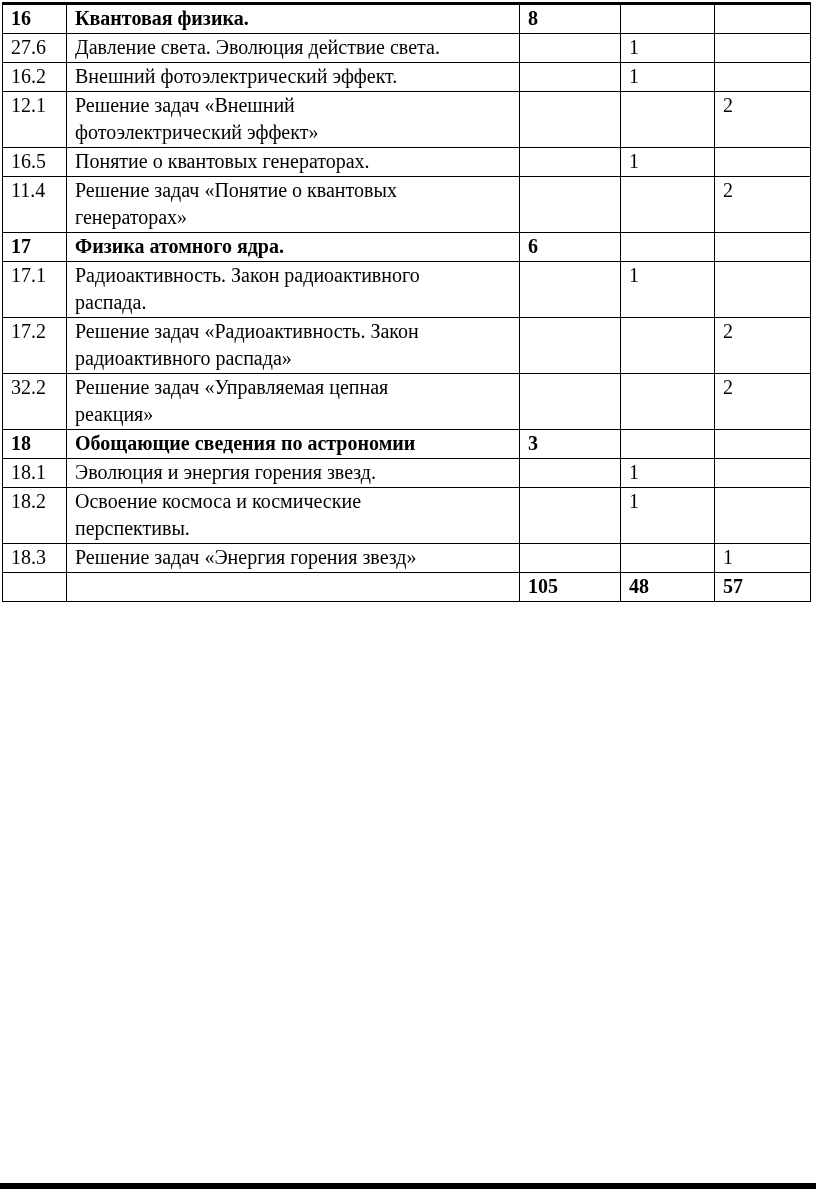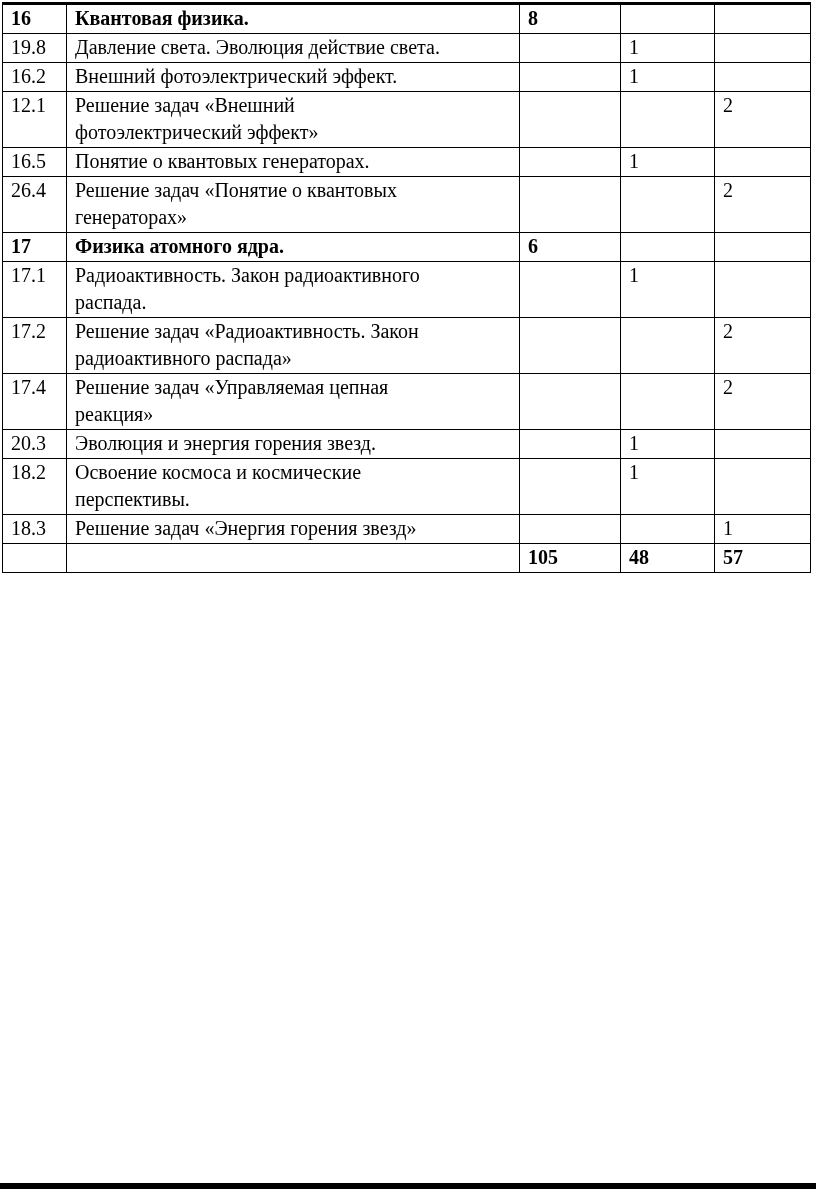--- a/index.html
+++ b/index.html
@@ -70,21 +70,21 @@
     </colgroup>
     <tbody>
         <tr class="bold">
     <td class="num-cell">16</td>
     <td class="title-cell">Квантовая физика.</td>
     <td class="hours-cell">8</td>
     <td class="hours-cell"></td>
     <td class="hours-cell"></td>
   </tr>
         <tr>
-    <td class="num-cell">19.8</td>
+    <td class="num-cell">27.6</td>
     <td class="title-cell">Давление света. Эволюция действие света.</td>
     <td class="hours-cell"></td>
     <td class="hours-cell">1</td>
     <td class="hours-cell"></td>
   </tr>
         <tr>
     <td class="num-cell">16.2</td>
     <td class="title-cell">Внешний фотоэлектрический эффект.</td>
     <td class="hours-cell"></td>
     <td class="hours-cell">1</td>
@@ -99,21 +99,21 @@
     <td class="hours-cell">2</td>
   </tr>
         <tr>
     <td class="num-cell">16.5</td>
     <td class="title-cell">Понятие о квантовых генераторах.</td>
     <td class="hours-cell"></td>
     <td class="hours-cell">1</td>
     <td class="hours-cell"></td>
   </tr>
         <tr>
-    <td class="num-cell">26.4</td>
+    <td class="num-cell">11.4</td>
     <td class="title-cell">Решение задач «Понятие о квантовых
 генераторах»</td>
     <td class="hours-cell"></td>
     <td class="hours-cell"></td>
     <td class="hours-cell">2</td>
   </tr>
         <tr class="bold">
     <td class="num-cell">17</td>
     <td class="title-cell">Физика атомного ядра.</td>
     <td class="hours-cell">6</td>
@@ -130,29 +130,36 @@
   </tr>
         <tr>
     <td class="num-cell">17.2</td>
     <td class="title-cell">Решение задач «Радиоактивность. Закон
 радиоактивного распада»</td>
     <td class="hours-cell"></td>
     <td class="hours-cell"></td>
     <td class="hours-cell">2</td>
   </tr>
         <tr>
-    <td class="num-cell">17.4</td>
+    <td class="num-cell">32.2</td>
     <td class="title-cell">Решение задач «Управляемая цепная
 реакция»</td>
     <td class="hours-cell"></td>
     <td class="hours-cell"></td>
     <td class="hours-cell">2</td>
   </tr>
+        <tr class="bold">
+    <td class="num-cell">18</td>
+    <td class="title-cell">Обощающие сведения по астрономии</td>
+    <td class="hours-cell">3</td>
+    <td class="hours-cell"></td>
+    <td class="hours-cell"></td>
+  </tr>
         <tr>
-    <td class="num-cell">20.3</td>
+    <td class="num-cell">18.1</td>
     <td class="title-cell">Эволюция и энергия горения звезд.</td>
     <td class="hours-cell"></td>
     <td class="hours-cell">1</td>
     <td class="hours-cell"></td>
   </tr>
         <tr>
     <td class="num-cell">18.2</td>
     <td class="title-cell">Освоение космоса и космические
 перспективы.</td>
     <td class="hours-cell"></td>

